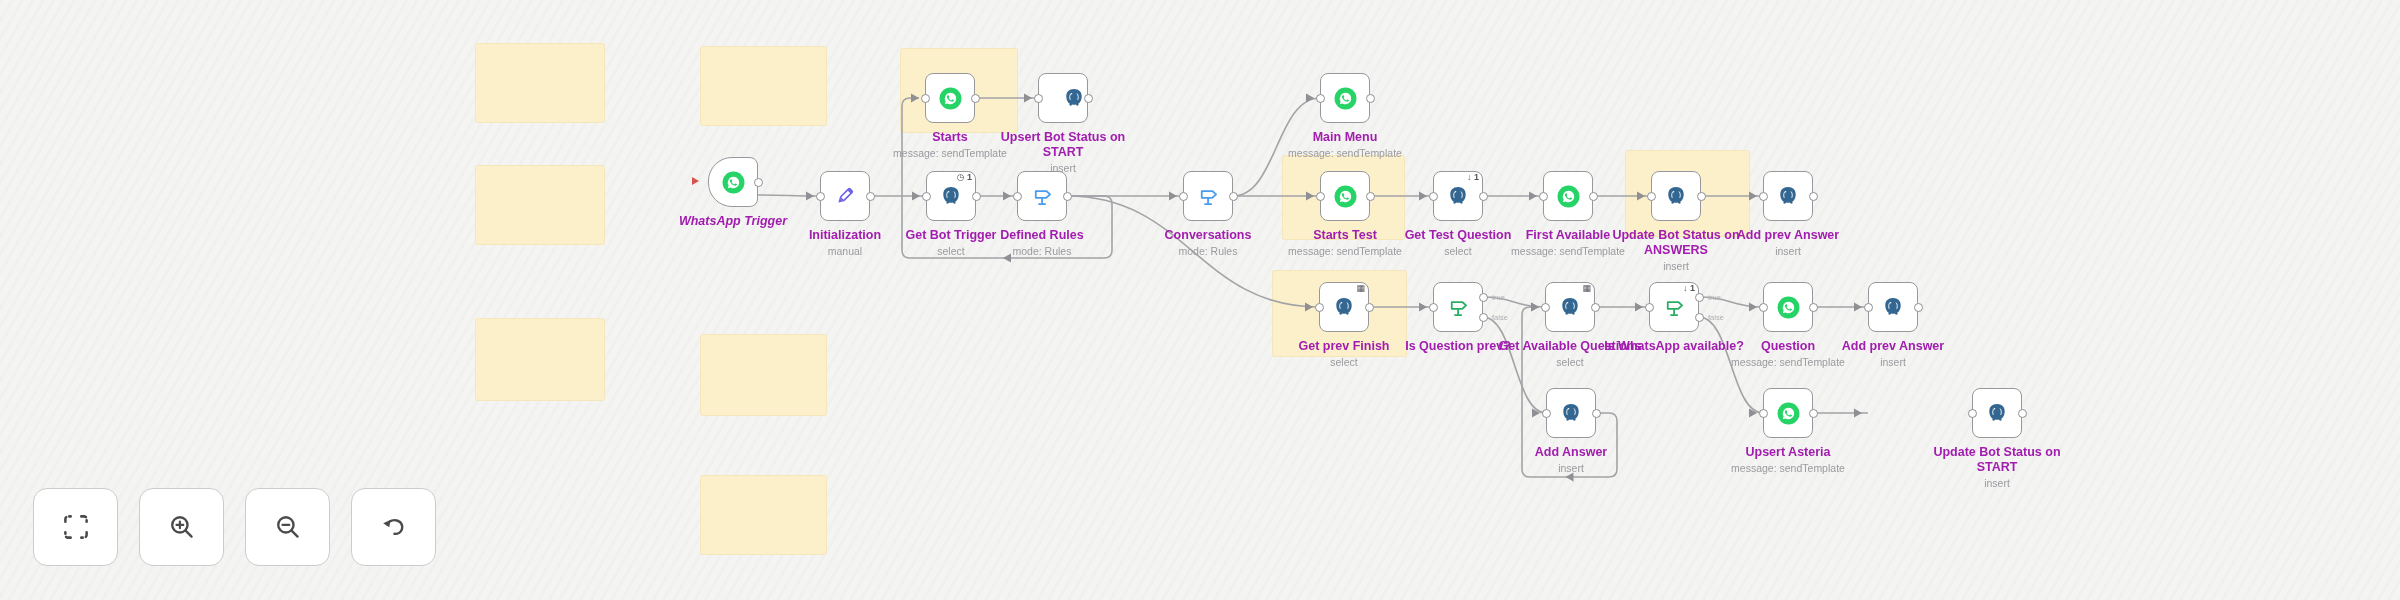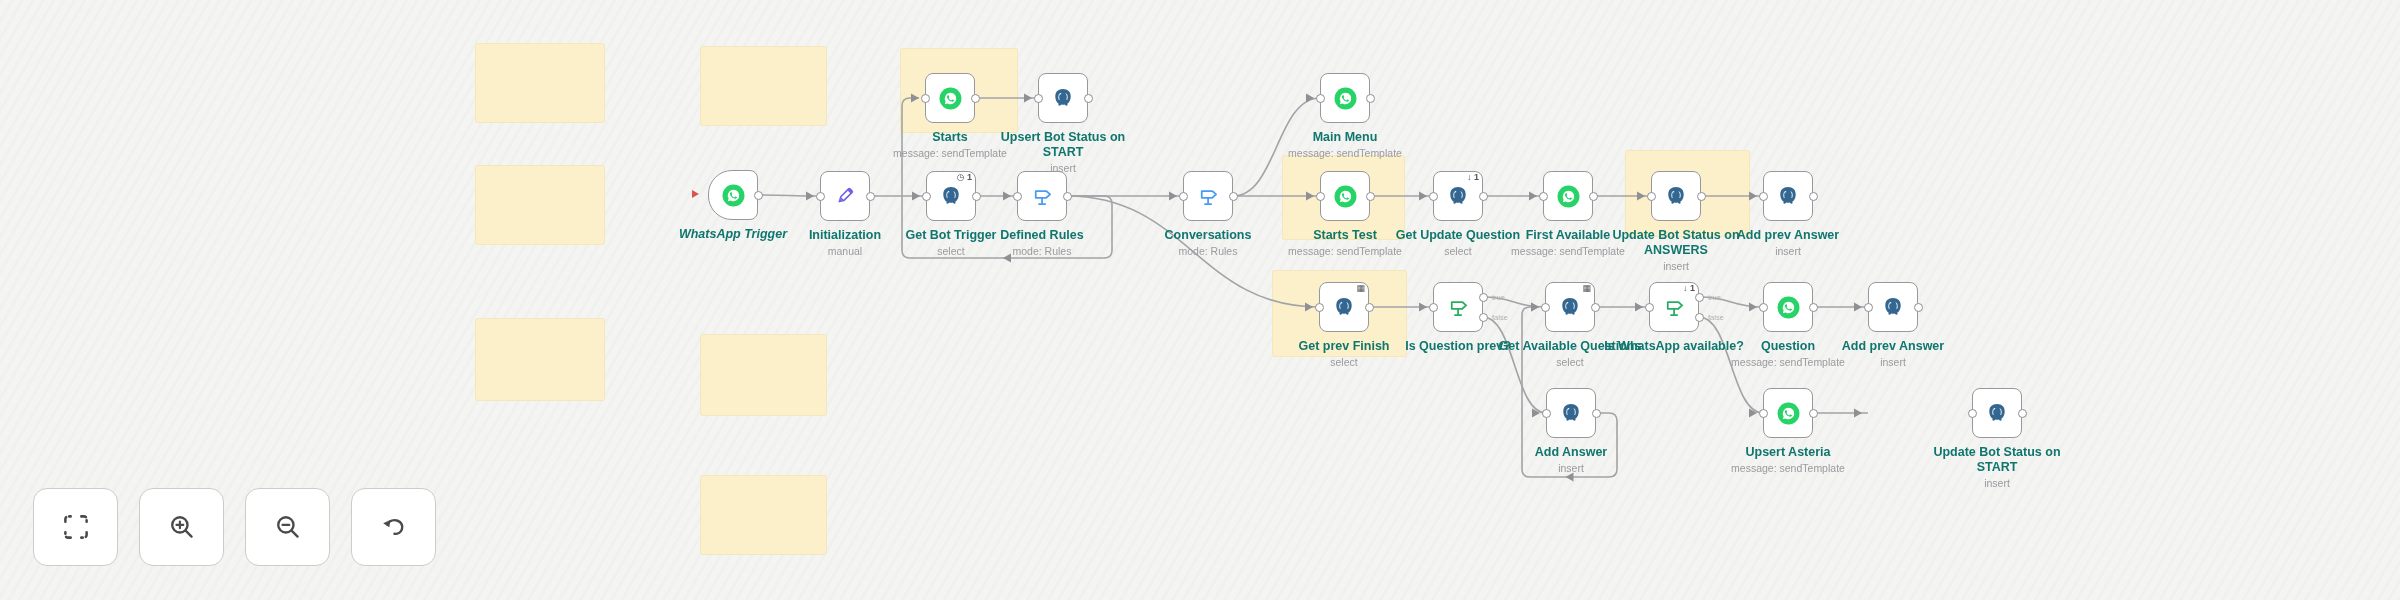--- a/index.html
+++ b/index.html
@@ -67,21 +67,21 @@
     font-size:7.5px;color:#b0b0b4;line-height:1;
   }
   .out-label.t{top:11px;}
   .out-label.f{top:31px;}
   .caption{
     position:absolute;top:56px;left:50%;
     transform:translateX(-50%);
     width:152px;text-align:center;
   }
   .caption .label{
-    font-size:12.5px;font-weight:600;color:#0f766e;line-height:1.18;
+    font-size:12.5px;font-weight:600;color:#a21caf;line-height:1.18;
   }
   .caption .subtitle{
     font-size:10.5px;font-weight:400;color:#9a9aa0;margin-top:3px;line-height:1.1;
   }
   .controls{
     position:absolute;left:33px;top:488px;
     display:flex;gap:21px;z-index:5;
   }
   .ctrl-btn{
     width:85px;height:78px;
@@ -155,21 +155,21 @@
       <path d="M1813,413 L1868,413" fill="none" stroke="#a3a3a7" stroke-width="1.6"></path>
       <polygon points="1854,408.5 1862,413 1854,417.5" fill="#8f8f94"></polygon>
       <path d="M1596,413 H1609 Q1617,413 1617,421
            V469 Q1617,477 1609,477
            H1530 Q1522,477 1522,469
            V315 Q1522,307 1530,307 H1539" fill="none" stroke="#a3a3a7" stroke-width="1.6"></path>
       <polygon points="1573.5,472.5 1565.5,477 1573.5,481.5" fill="#8f8f94"></polygon>
       <polygon points="1531,302.5 1539,307 1531,311.5" fill="#8f8f94"></polygon>
     </svg>
   <div class="nodes-layer">
-      <div class="node trigger" style="left: 708px; top: 170px; font-style: italic;">
+      <div class="node trigger" style="left: 708px; top: 157px; font-style: italic;">
         <span class="icon">
           <svg viewBox="0 0 32 32" width="27" height="27">
     <circle cx="16" cy="16" r="13" fill="#25D366"></circle>
     <path fill="#fff" d="M16 9.2a6.8 6.8 0 0 0-5.8 10.3l-.9 3.2 3.3-.86A6.8 6.8 0 1 0 16 9.2zm3.9 9.6c-.17.47-.97.9-1.35.96-.36.05-.8.07-1.3-.08-.3-.1-.68-.22-1.17-.43-2.05-.88-3.4-2.95-3.5-3.09-.1-.14-.84-1.12-.84-2.13 0-1 .53-1.5.72-1.7.18-.2.4-.25.53-.25h.38c.12 0 .3-.05.45.35l.62 1.5c.05.12.09.25.02.4l-.25.38-.36.38c-.11.11-.23.23-.1.46.13.22.57.94 1.22 1.52.84.75 1.55 1 1.77 1.1.22.1.35.1.48-.05l.73-.84c.17-.2.3-.15.5-.08l1.6.75c.17.08.28.12.32.2.04.1.04.5-.13.97z"></path>
   </svg>
         </span>
         <span class="exec-marker"></span>
         <span class="port out"></span>
         <span class="caption">
               <span class="label" style="display:block">WhatsApp Trigger</span>
@@ -230,21 +230,21 @@
     <path fill="#fff" d="M16 9.2a6.8 6.8 0 0 0-5.8 10.3l-.9 3.2 3.3-.86A6.8 6.8 0 1 0 16 9.2zm3.9 9.6c-.17.47-.97.9-1.35.96-.36.05-.8.07-1.3-.08-.3-.1-.68-.22-1.17-.43-2.05-.88-3.4-2.95-3.5-3.09-.1-.14-.84-1.12-.84-2.13 0-1 .53-1.5.72-1.7.18-.2.4-.25.53-.25h.38c.12 0 .3-.05.45.35l.62 1.5c.05.12.09.25.02.4l-.25.38-.36.38c-.11.11-.23.23-.1.46.13.22.57.94 1.22 1.52.84.75 1.55 1 1.77 1.1.22.1.35.1.48-.05l.73-.84c.17-.2.3-.15.5-.08l1.6.75c.17.08.28.12.32.2.04.1.04.5-.13.97z"></path>
   </svg>
         </span>
         <span class="port in"></span>
               <span class="port out"></span>
         <span class="caption">
               <span class="label" style="display:block">Starts</span>
               <span class="subtitle" style="display:block">message: sendTemplate</span>
             </span>
       </div>
-      <div class="node" style="left: 1038px; top: 73px;">
+      <div class="node" style="left: 1038px; top: 73px; justify-content: flex-end;">
         <span class="icon">
           <svg viewBox="0 0 32 32" width="26" height="26">
     <path fill="#336791" d="M16 5c-6 0-9.5 3.6-9.5 9 0 4.4 2 7.6 4.2 9.2-.8 1.4-.2 2.4 1 2.2.8-.1 1.7-.7 2.3-1.3.64.16 1.3.26 2 .26s1.36-.1 2-.26c.6.6 1.5 1.2 2.3 1.3 1.2.2 1.8-.8 1-2.2 2.2-1.6 4.2-4.8 4.2-9.2 0-5.4-3.5-9-9.5-9z"></path>
     <path stroke="#fff" stroke-width="1.1" fill="none" d="M12.3 10.5c-1.8 1.9-2 5.2-.9 7.8M19.7 10.5c1.8 1.9 2 5.2.9 7.8"></path>
     <circle cx="13" cy="10.8" r=".95" fill="#fff"></circle>
   </svg>
         </span>
         <span class="port in"></span>
               <span class="port out"></span>
         <span class="caption">
@@ -299,21 +299,21 @@
           <svg viewBox="0 0 32 32" width="26" height="26">
     <path fill="#336791" d="M16 5c-6 0-9.5 3.6-9.5 9 0 4.4 2 7.6 4.2 9.2-.8 1.4-.2 2.4 1 2.2.8-.1 1.7-.7 2.3-1.3.64.16 1.3.26 2 .26s1.36-.1 2-.26c.6.6 1.5 1.2 2.3 1.3 1.2.2 1.8-.8 1-2.2 2.2-1.6 4.2-4.8 4.2-9.2 0-5.4-3.5-9-9.5-9z"></path>
     <path stroke="#fff" stroke-width="1.1" fill="none" d="M12.3 10.5c-1.8 1.9-2 5.2-.9 7.8M19.7 10.5c1.8 1.9 2 5.2.9 7.8"></path>
     <circle cx="13" cy="10.8" r=".95" fill="#fff"></circle>
   </svg>
         </span>
         <span class="badge">↓ 1</span>
         <span class="port in"></span>
               <span class="port out"></span>
         <span class="caption">
-              <span class="label" style="display:block">Get Update Question</span>
+              <span class="label" style="display:block">Get Test Question</span>
               <span class="subtitle" style="display:block">select</span>
             </span>
       </div>
       <div class="node" style="left: 1543px; top: 171px;">
         <span class="icon">
           <svg viewBox="0 0 32 32" width="27" height="27">
     <circle cx="16" cy="16" r="13" fill="#25D366"></circle>
     <path fill="#fff" d="M16 9.2a6.8 6.8 0 0 0-5.8 10.3l-.9 3.2 3.3-.86A6.8 6.8 0 1 0 16 9.2zm3.9 9.6c-.17.47-.97.9-1.35.96-.36.05-.8.07-1.3-.08-.3-.1-.68-.22-1.17-.43-2.05-.88-3.4-2.95-3.5-3.09-.1-.14-.84-1.12-.84-2.13 0-1 .53-1.5.72-1.7.18-.2.4-.25.53-.25h.38c.12 0 .3-.05.45.35l.62 1.5c.05.12.09.25.02.4l-.25.38-.36.38c-.11.11-.23.23-.1.46.13.22.57.94 1.22 1.52.84.75 1.55 1 1.77 1.1.22.1.35.1.48-.05l.73-.84c.17-.2.3-.15.5-.08l1.6.75c.17.08.28.12.32.2.04.1.04.5-.13.97z"></path>
   </svg>
         </span>

